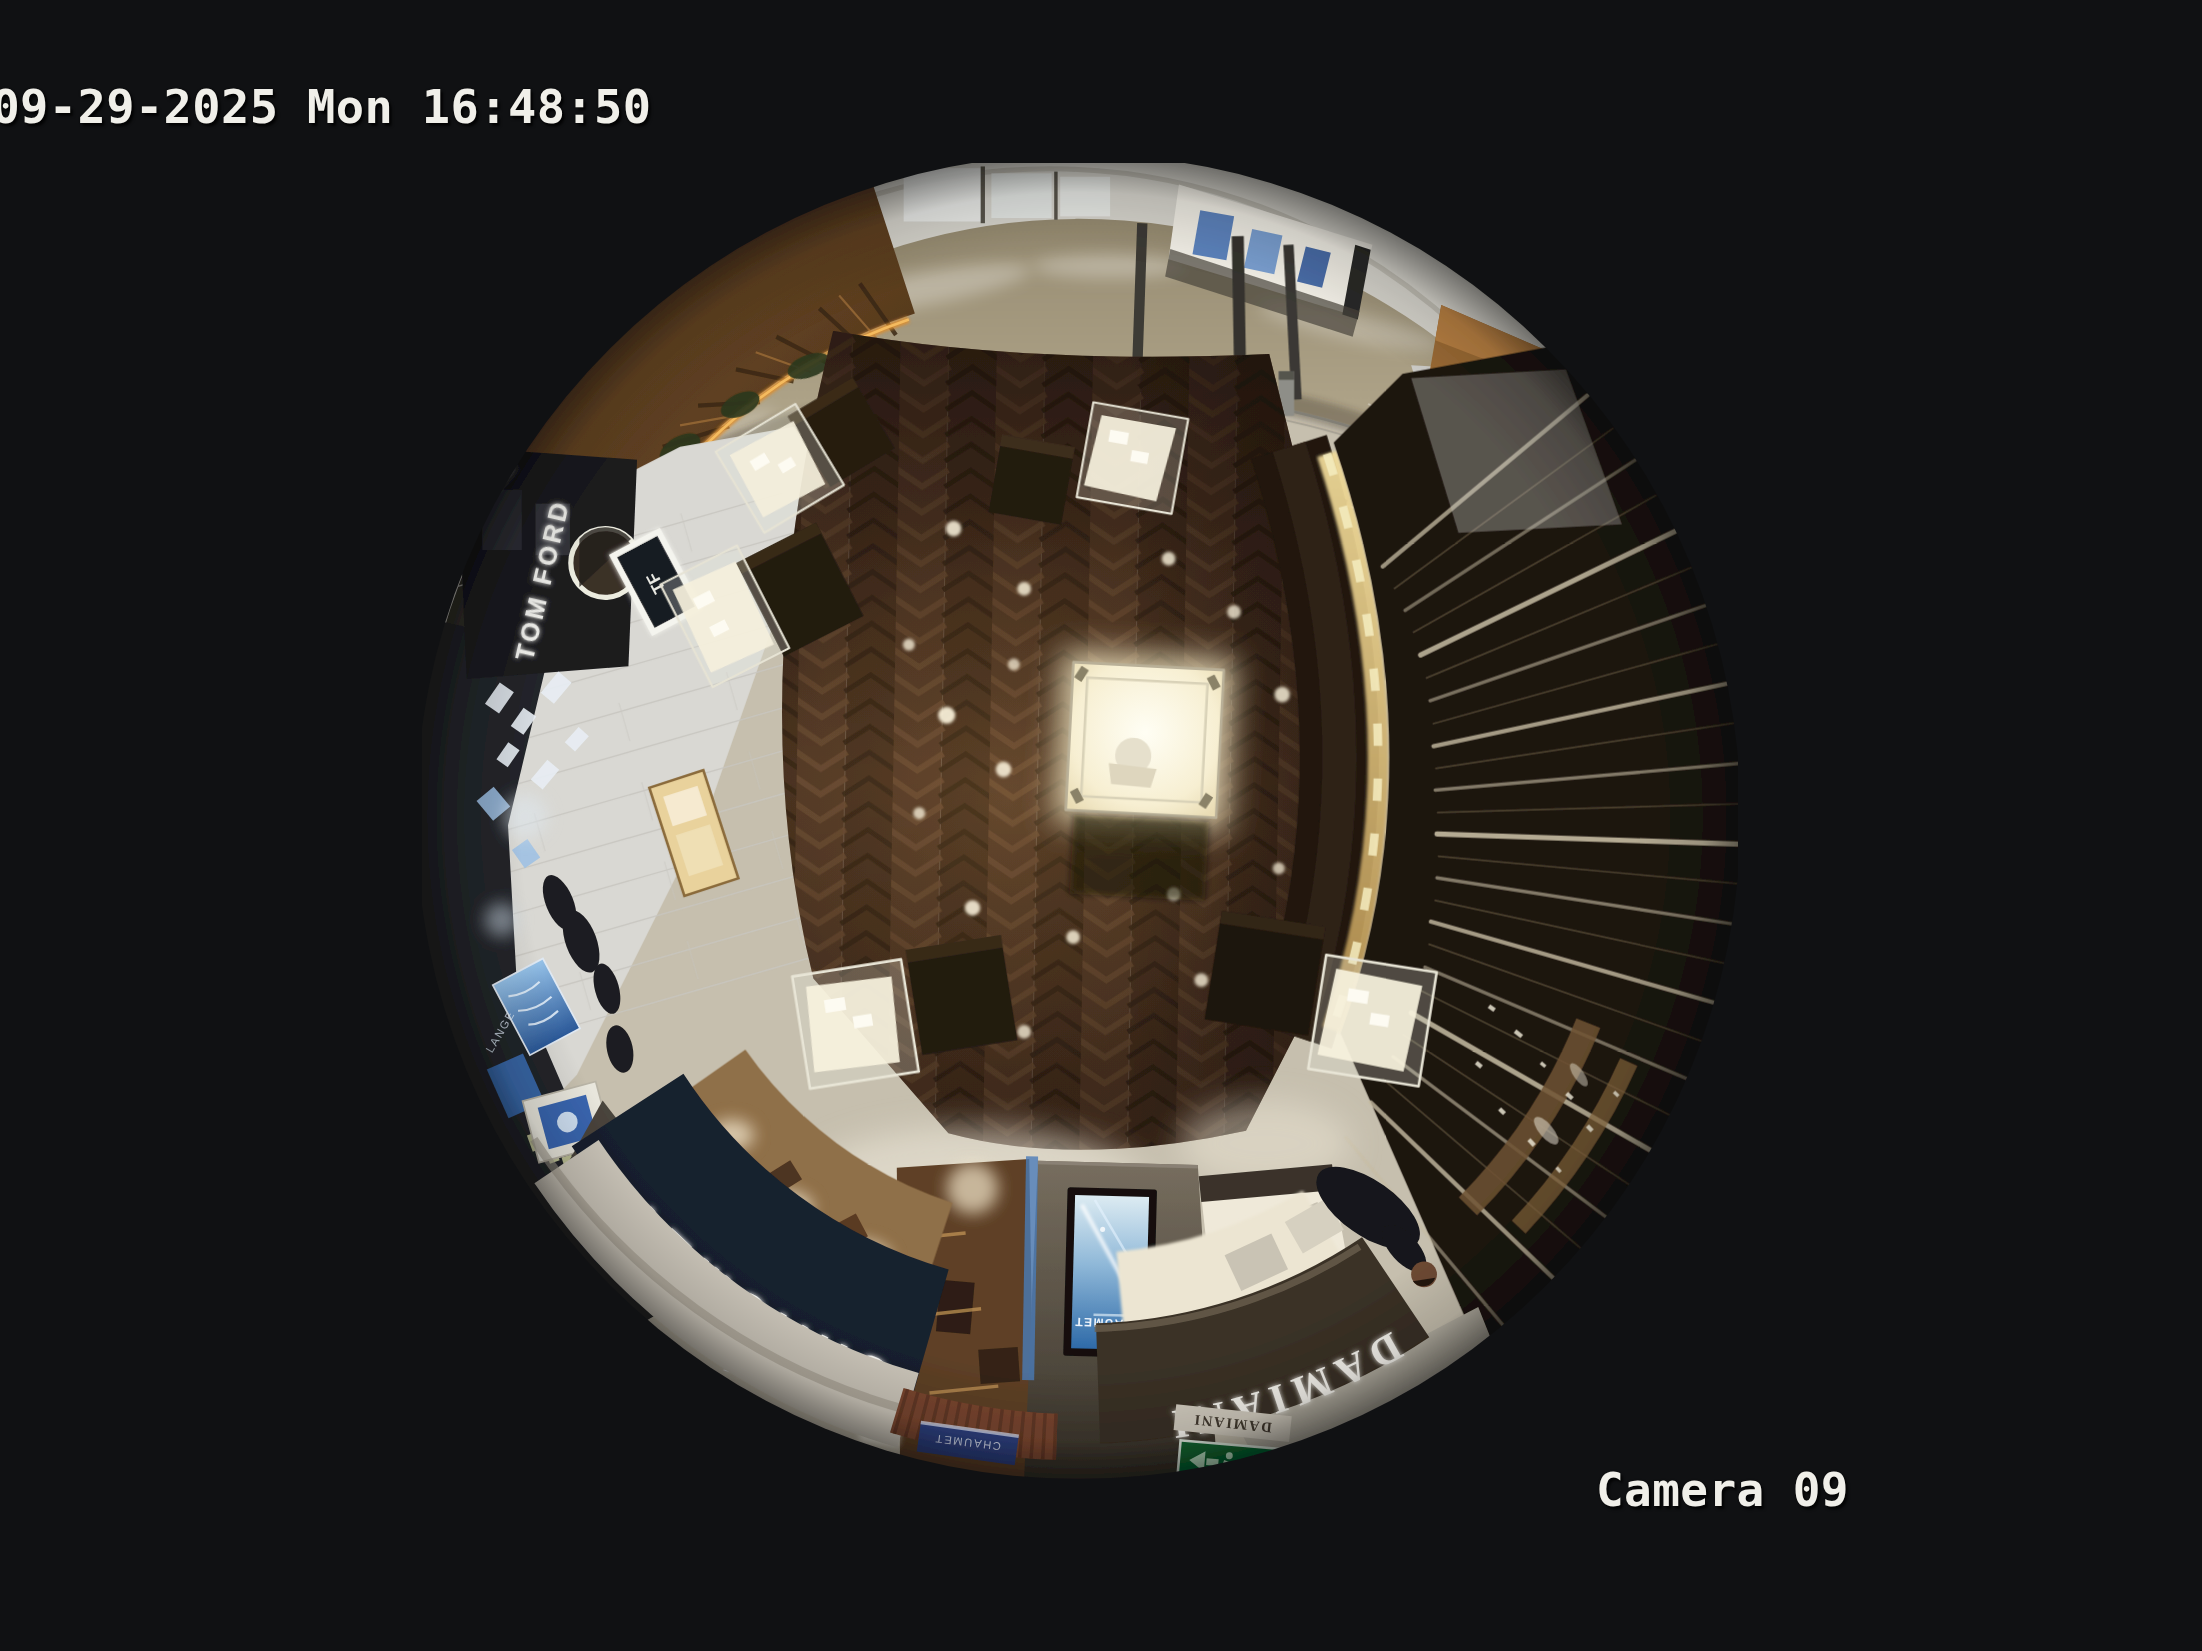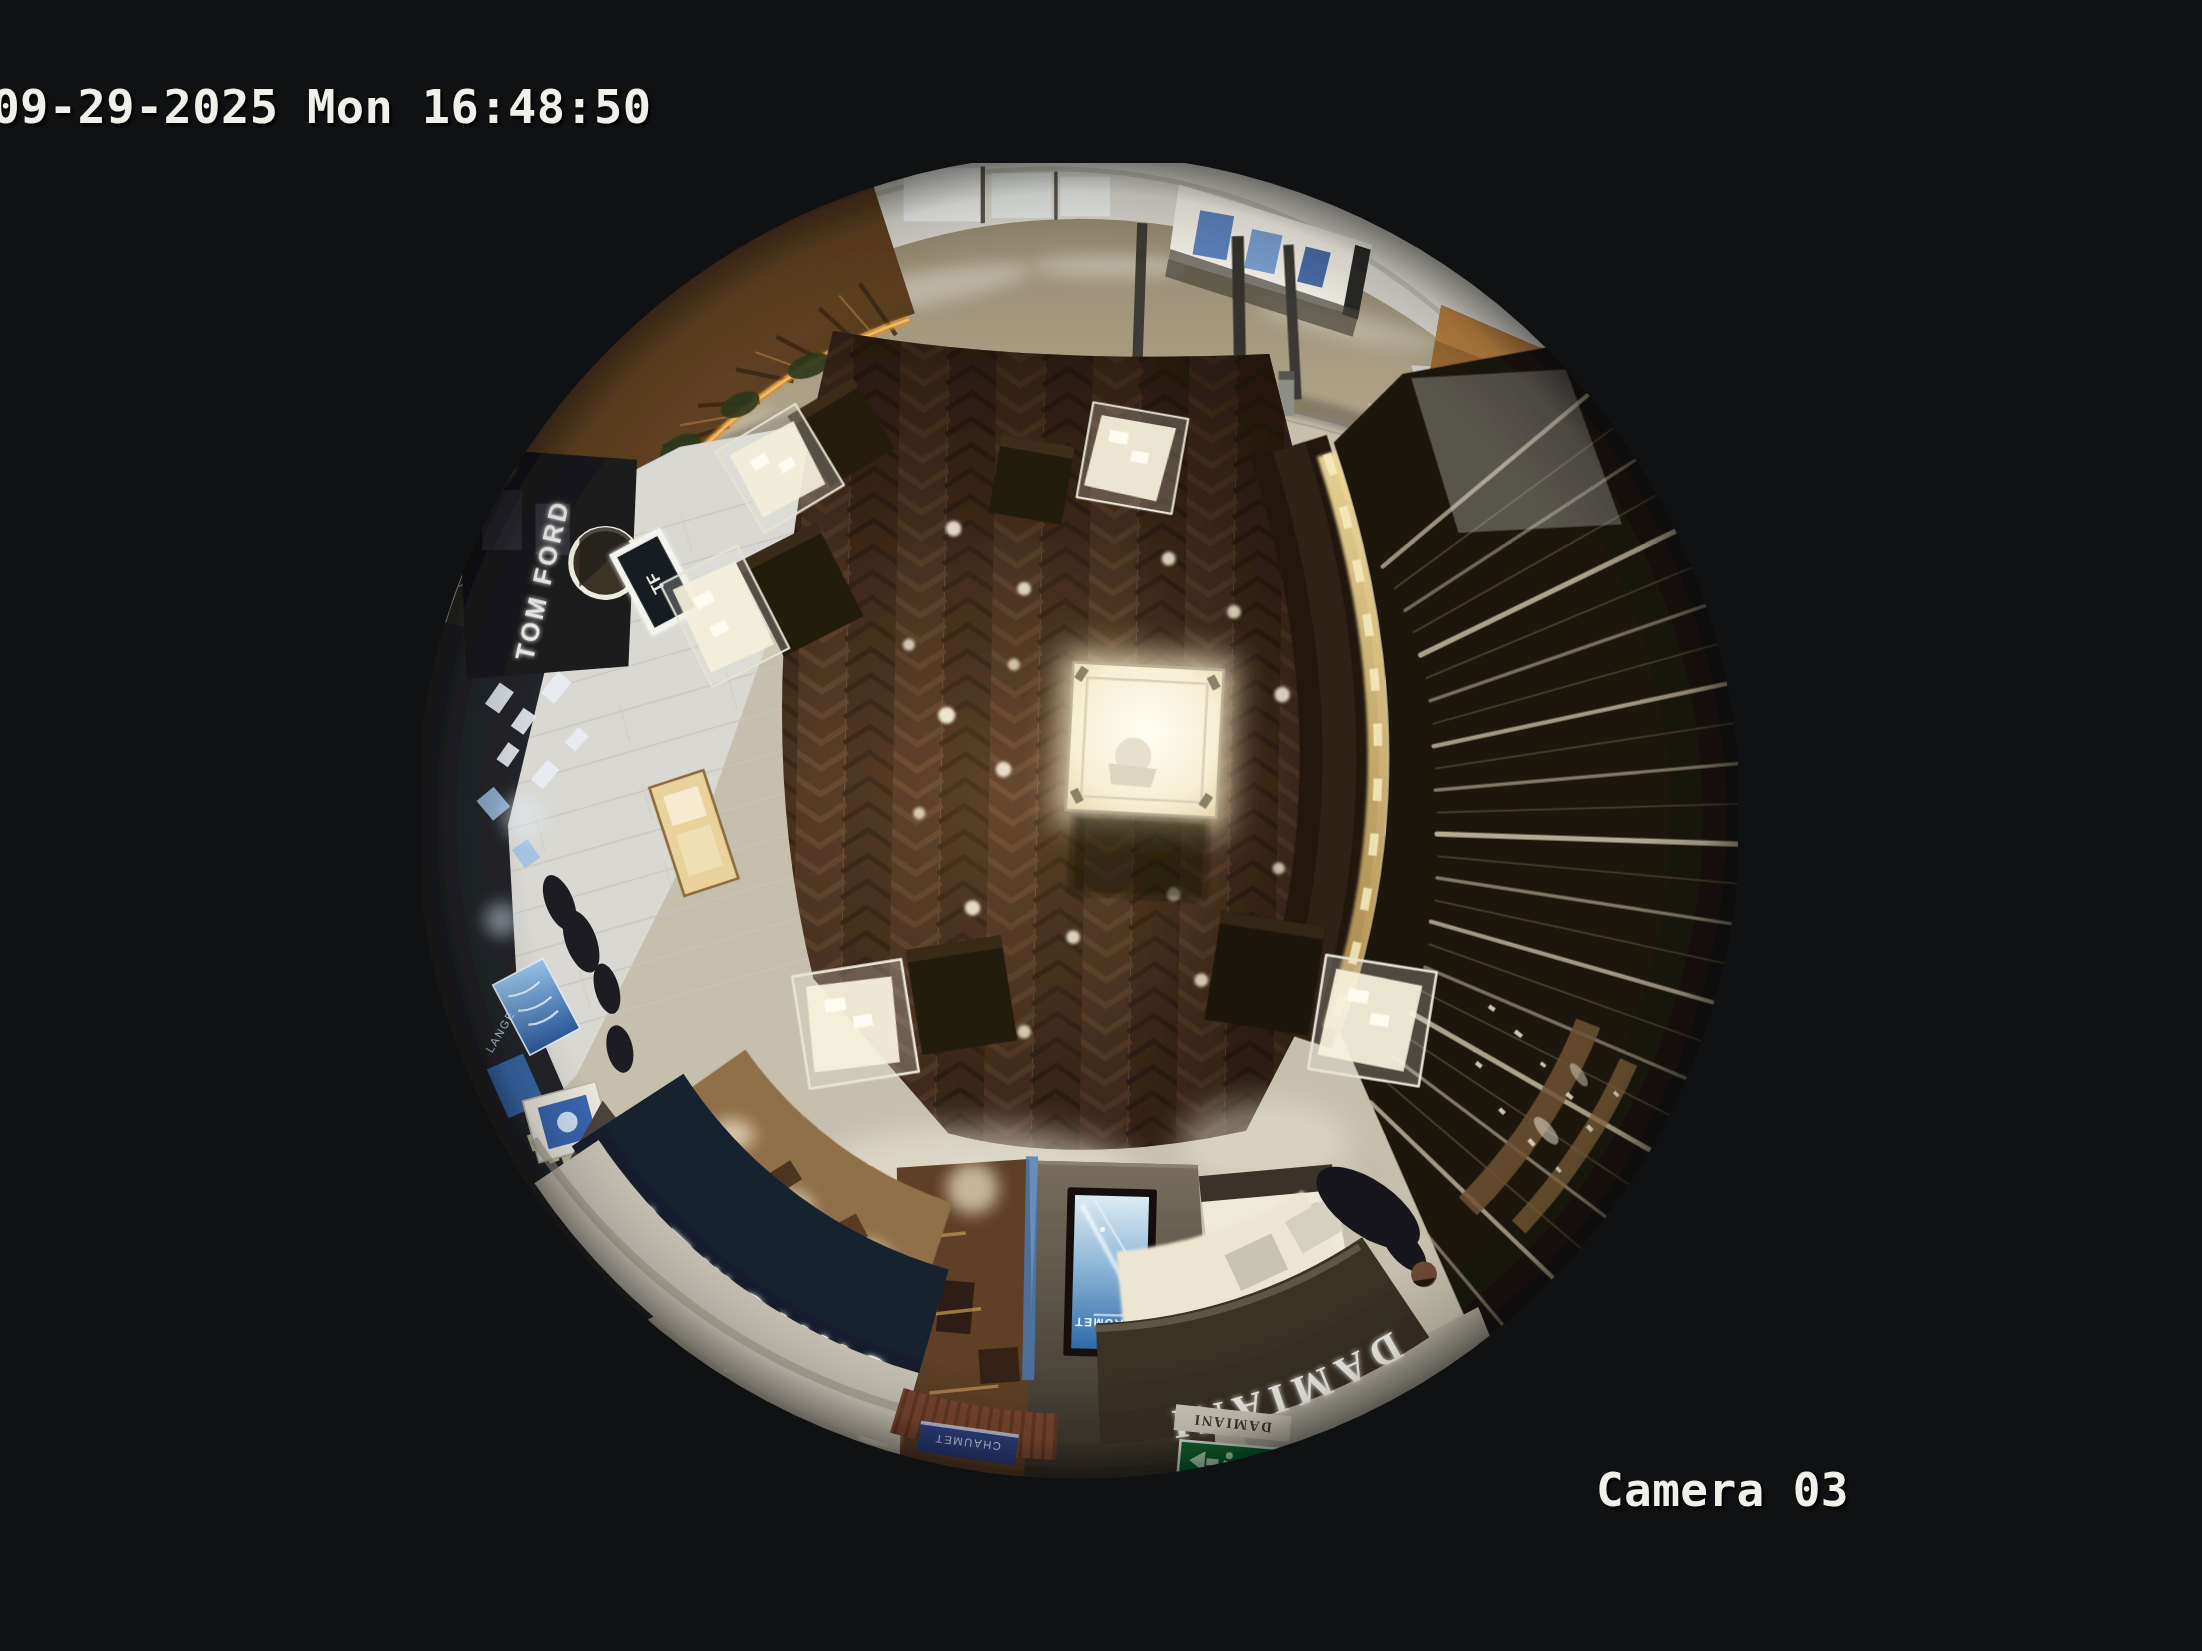--- a/index.html
+++ b/index.html
@@ -17,21 +17,21 @@
   #osd-timestamp{left:-8.6px;top:79px;}
   #osd-camera{left:1596px;top:1463px;font-size:46px;}
   #fisheye-wrap{
     position:absolute;left:422px;top:163px;width:1316px;height:1316px;
   }
 </style>
 </head>
 <body>
 
 <div class="osd" id="osd-timestamp">09-29-2025 Mon 16:48:50</div>
-<div class="osd" id="osd-camera">Camera 03</div>
+<div class="osd" id="osd-camera">Camera 09</div>
 
 <div id="fisheye-wrap">
 <svg width="1316" height="1316" viewBox="0 0 1530 1530">
 <defs>
   <clipPath id="circleClip">
           <circle cx="763" cy="760" r="770"></circle>
         </clipPath>
 
   <linearGradient id="marbleGrad" x1="0" y1="0" x2="0" y2="1">
     <stop offset="0" stop-color="#8d8268"></stop>

